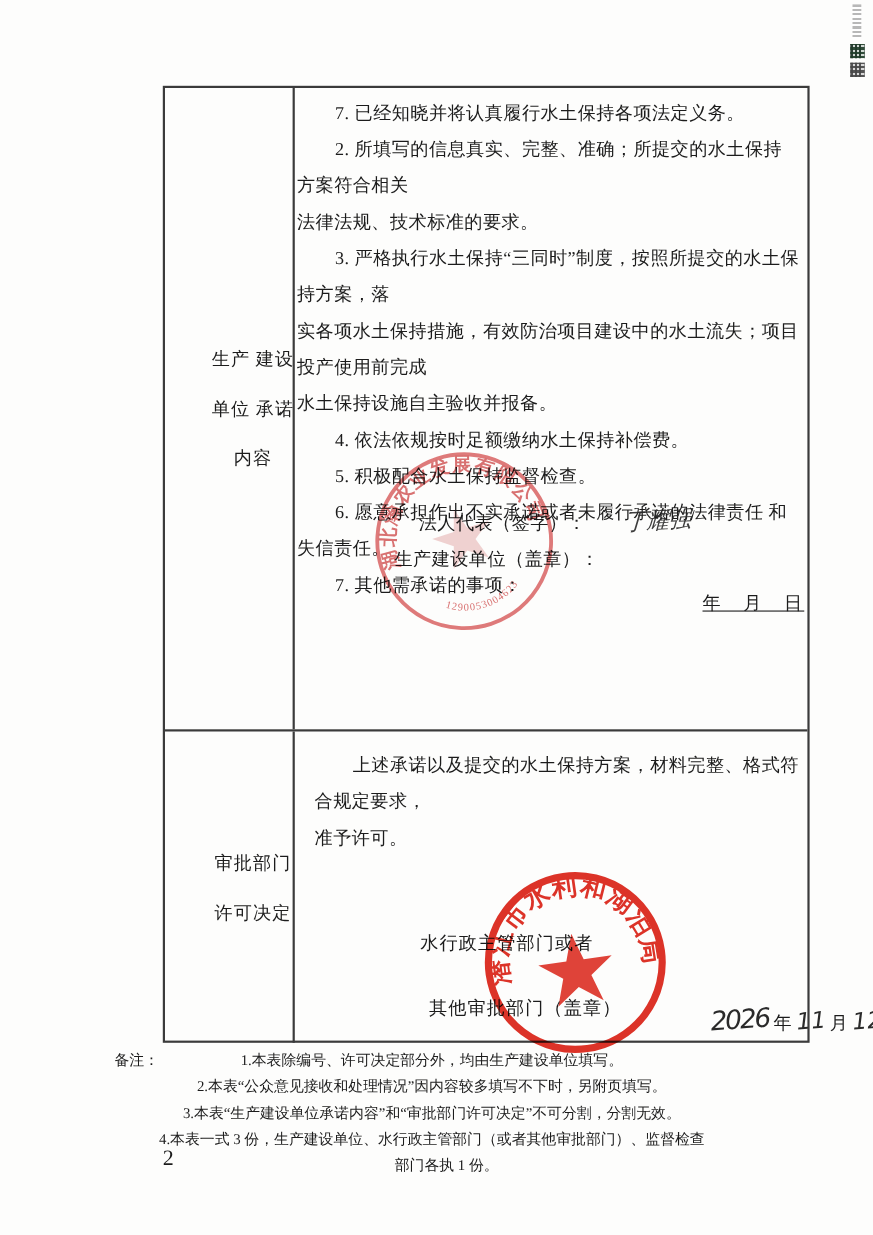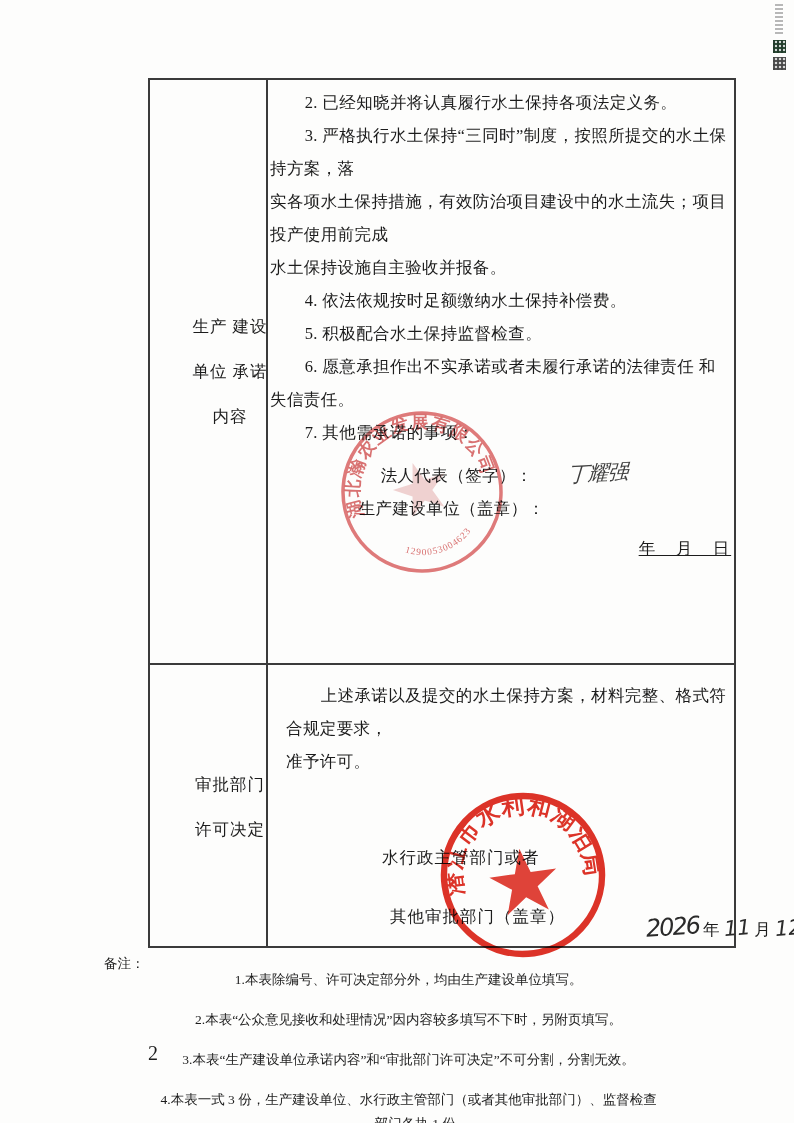--- a/index.html
+++ b/index.html
@@ -38,21 +38,21 @@
   .sig{font-size:21px;transform:rotate(-3deg) skewX(-6deg);letter-spacing:-1px;opacity:.9;}
   .hw-year{font-size:24px;letter-spacing:-2px;}
   .hw-num{font-size:21px;}
   .datewords{font-size:16.5px;}
   
   .seal{position:absolute;pointer-events:none;mix-blend-mode:multiply;}
   .seal text{font-family:"Liberation Serif","DejaVu Serif",serif;}
   
   .notes{position:absolute;left:104px;top:952px;display:flex;font-size:13.5px;line-height:24px;text-align:center;}
   .notes .label{white-space:nowrap;}
-  .notes p{margin:16px;}
+  .notes p{margin:0;}
   .pagenum{position:absolute;left:148px;top:1042px;font-size:20px;}
 </style>
 </head>
 <body>
 
 <div class="page">
 
   <div class="corner-strip">
     <div class="micro-text"></div>
     <div class="qr"></div>
@@ -61,21 +61,23 @@
 
   <div class="form-table">
 
     <div class="row row1">
       <div class="hcell">
         <div>生产 建设</div>
         <div>单位 承诺</div>
         <div>内容</div>
       </div>
       <div class="ccell commit">
-        <p class="pre">2. 已经知晓并将认真履行水土保持各项法定义务。</p>
+        <p class="pre">7. 已经知晓并将认真履行水土保持各项法定义务。</p>
+        <p class="pre">2. 所填写的信息真实、完整、准确；所提交的水土保持 方案符合相关
+法律法规、技术标准的要求。</p>
         <p class="pre">3. 严格执行水土保持“三同时”制度，按照所提交的水土保持方案，落
 实各项水土保持措施，有效防治项目建设中的水土流失；项目投产使用前完成
 水土保持设施自主验收并报备。</p>
         <p class="pre">4. 依法依规按时足额缴纳水土保持补偿费。</p>
         <p class="pre">5. 积极配合水土保持监督检查。</p>
         <p class="pre">6. 愿意承担作出不实承诺或者未履行承诺的法律责任 和失信责任。</p>
         <p class="pre">7. 其他需承诺的事项：</p>
 
         <p class="abs lbl" style="left:78px;top:378px;"><span>法人代表（签字）：</span><span class="hw sig">丁耀强</span></p>
         <p class="abs lbl" style="left:56px;top:412px;">生产建设单位（盖章）：</p>

